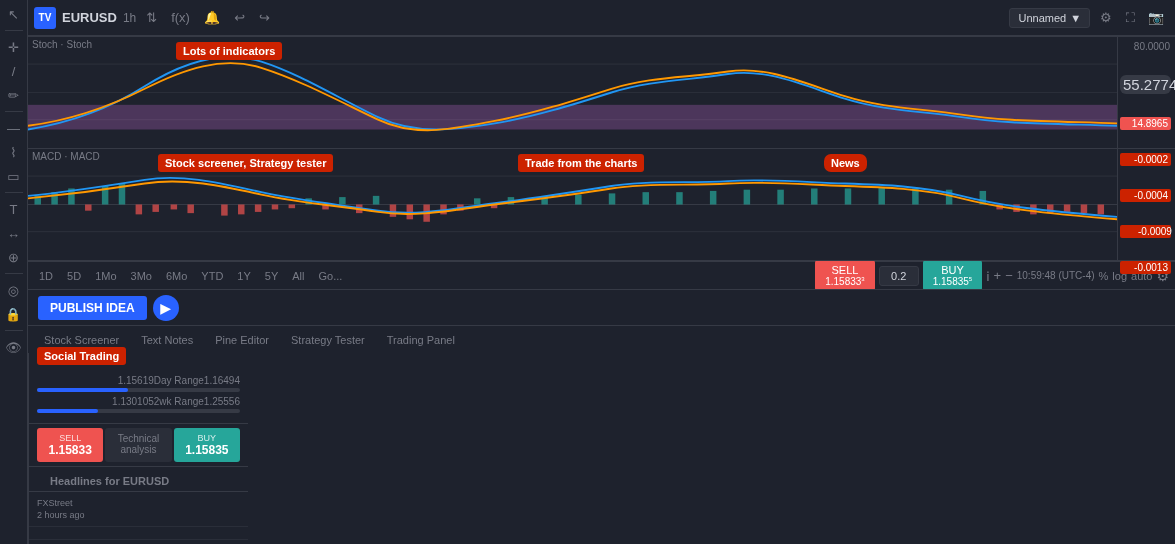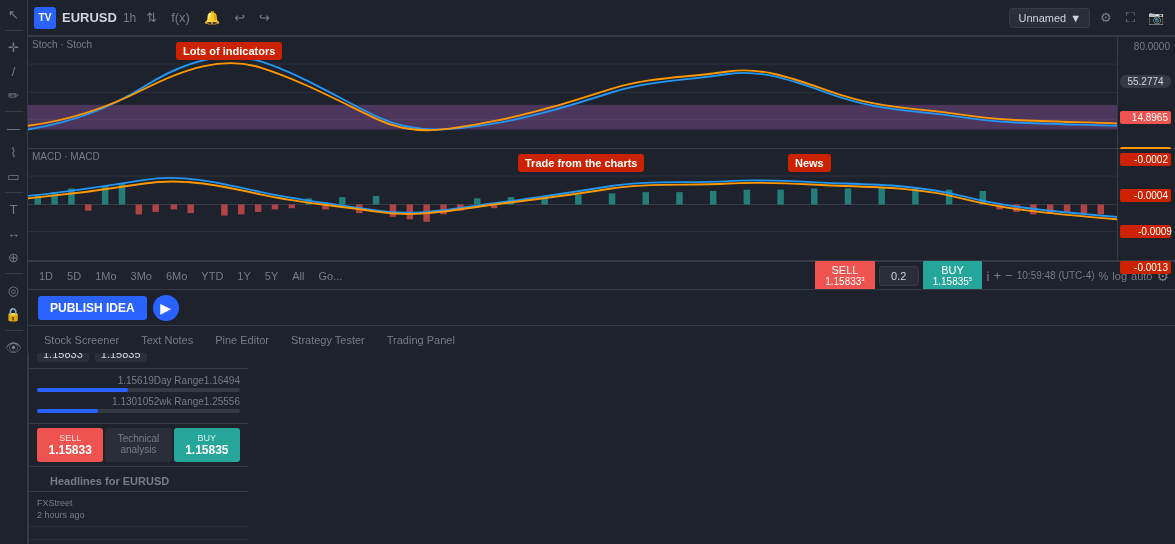--- a/index.html
+++ b/index.html
@@ -490,34 +490,35 @@
 
               <rect x="0" y="55" width="840" height="20" class="stoch-highlight"></rect>
 
               <path class="stoch-k" d="M0,75 C30,70 60,60 90,40 S150,10 180,20 S240,50 270,65 S330,75 360,70 S420,55 450,45 S510,35 540,30 S600,40 630,50 S690,60 720,65 S780,70 840,72"></path>
 
               <path class="stoch-d" d="M0,72 C30,68 60,58 90,42 S150,15 180,25 S240,52 270,67 S330,74 360,68 S420,52 450,42 S510,33 540,28 S600,38 630,48 S690,58 720,63 S780,68 840,70"></path>
             </svg>
           </div>
           <div class="indicator-scale">
             <div class="price-label">80.0000</div>
-            <div style="background:#363a45; color:#d1d4dc; padding:1px 3px; border-radius:6px; text-align:center; font-size:10px; margin-right:2px;">55.2774</div>
+            <div style="background:#363a45; color:#d1d4dc; padding:1px 3px; border-radius:6px; text-align:left; font-size:15px; margin-right:2px;">55.2774</div>
             <div style="background:#ef5350; color:white; padding:1px 3px; border-radius:2px; text-align:right; font-size:10px; margin-right:2px;">14.8965</div>
             <div style="background:#ff9800; color:white; padding:9px 3px; border-radius:2px; text-align:center; font-size:10px; margin-right:2px;">14.2476</div>
           </div>
         </div>
 
         <div class="indicator-panel">
           <div class="indicator-canvas">
             <div class="panel-label">MACD · <span>MACD</span></div>
             
+            <div class="annotation" style="top: 5px; left: 130px;">Stock screener, Strategy tester</div>
             
             <div class="annotation" style="top: 5px; left: 490px;">Trade from the charts</div>
             
-            <div class="annotation" style="top: 5px; left: 760px;">News</div>
+            <div class="annotation" style="top: 5px; left: 796px; border-radius: 7px;">News</div>
             <svg width="100%" height="100%" viewBox="0 0 840 90" preserveAspectRatio="none">
               <line x1="0" y1="22" x2="840" y2="22" class="grid-line"></line>
               <line x1="0" y1="45" x2="840" y2="45" class="zero-line"></line>
               <line x1="0" y1="67" x2="840" y2="67" class="grid-line"></line>
 
               <g fill="#26a69a" opacity="0.7">
                 <rect x="5" y="38" width="5" height="7"></rect>
                 <rect x="18" y="35" width="5" height="10"></rect>
                 <rect x="31" y="32" width="5" height="13"></rect>
                 <rect x="57" y="30" width="5" height="15"></rect>
@@ -674,20 +675,23 @@
           <span>1.1583</span>
             <sup>1</sup>
           <span class="details-price-change">-0.00398 (-0.34%)</span>
         </div>
         <div class="details-bid-ask">
           <span class="bid-ask-val">1.15833</span>
           <span class="bid-ask-val">1.15835</span>
         </div>
       </div>
 
+      <div style="position:relative;">
+        <div style="background:#cc2200; color:white; padding:3px 7px; border-radius:3px; font-size:11px; font-weight:bold; margin: 4px 8px; display:inline-block;">Social Trading</div>
+      </div>
 
       <div class="range-section">
         <div class="range-row">
           <span class="range-label">1.15619</span>
           <span class="range-label">Day Range</span>
           <span class="range-label">1.16494</span>
         </div>
         <div class="range-bar">
           <div class="range-fill" style="width:45%;"></div>
         </div>

